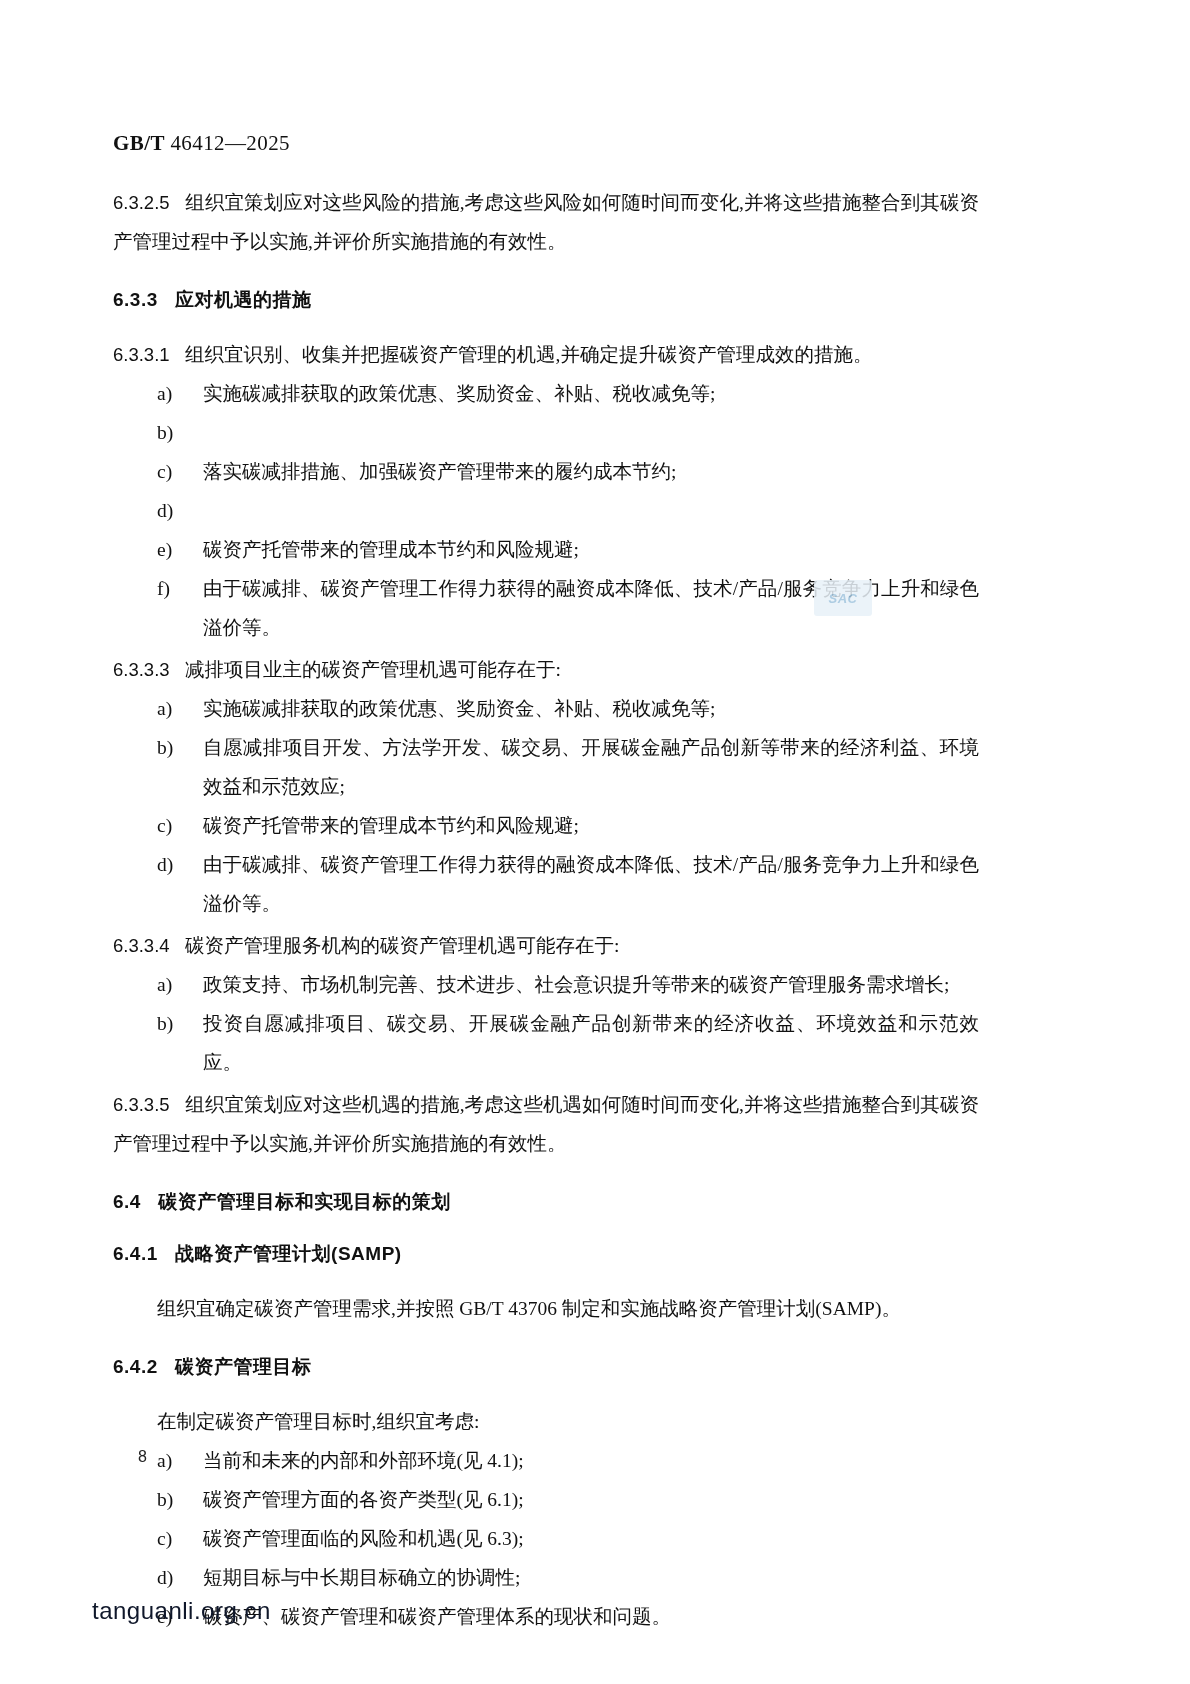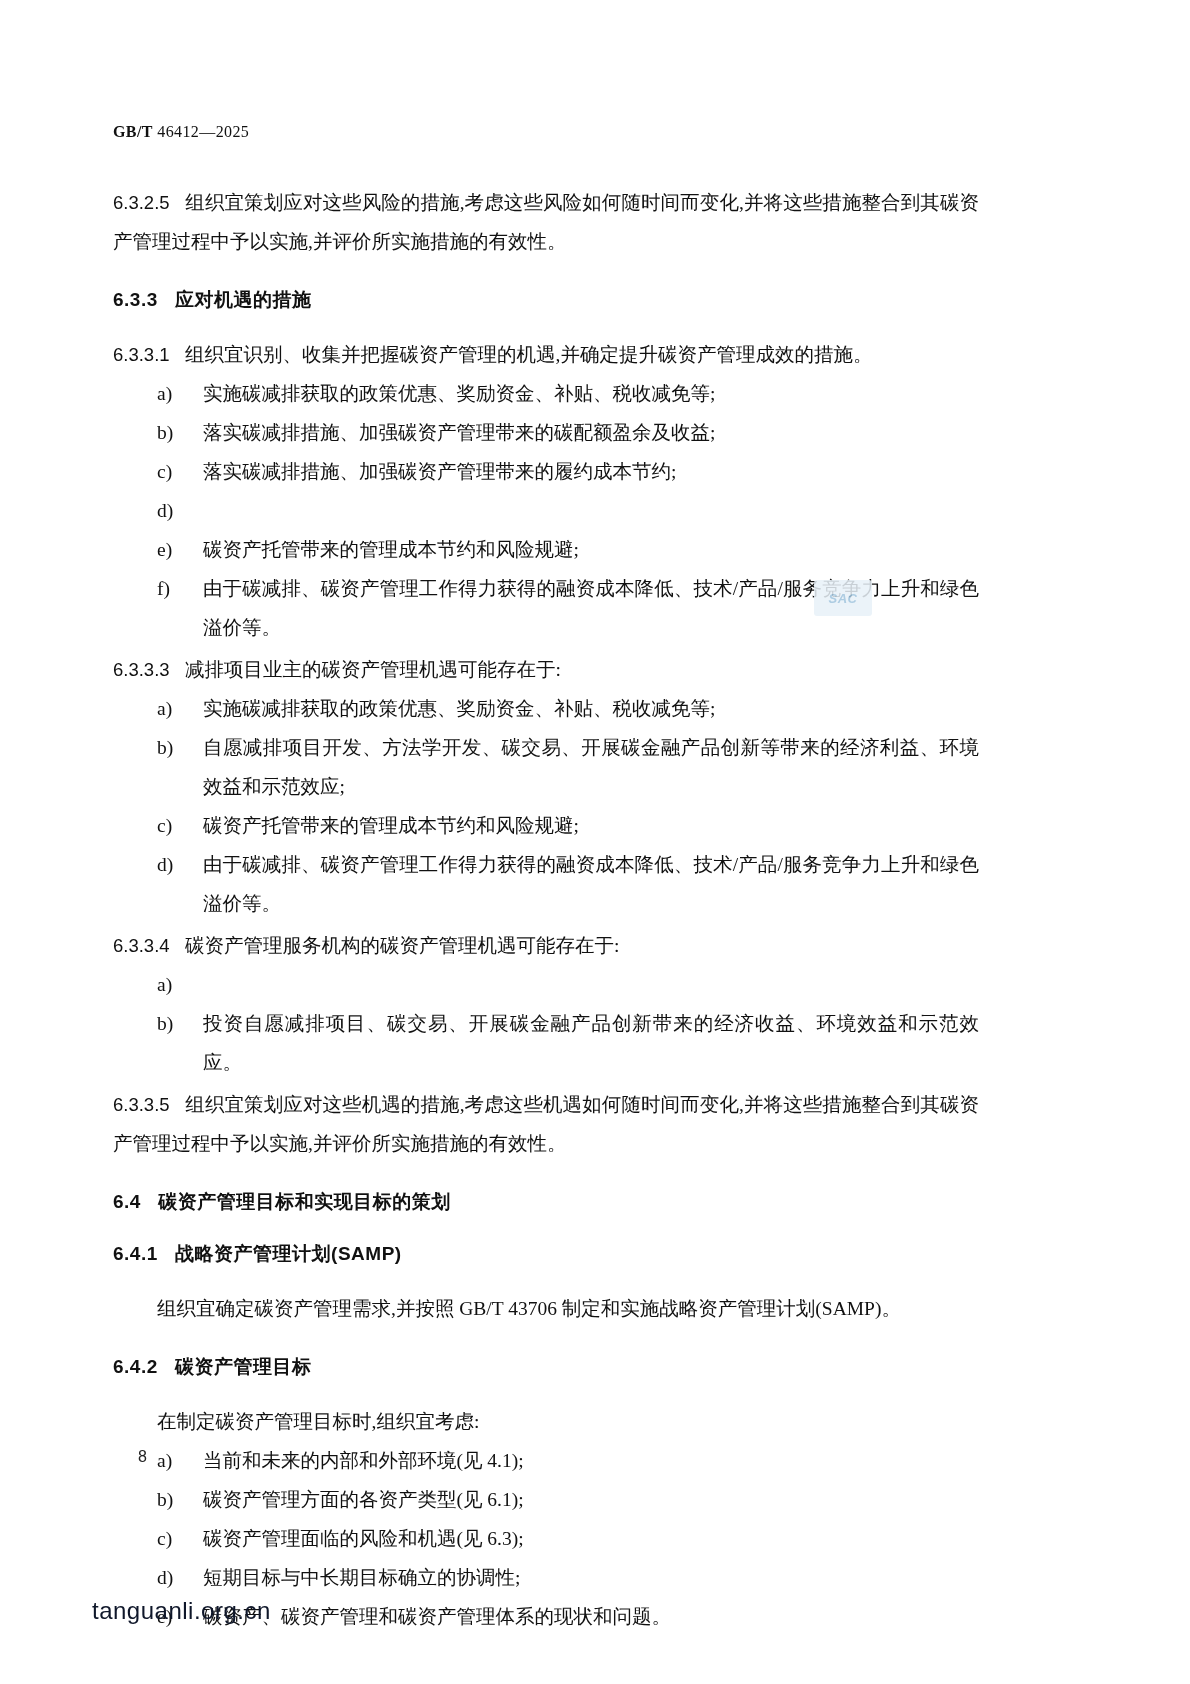--- a/index.html
+++ b/index.html
@@ -13,22 +13,22 @@
   }
   .page {
     position:absolute;
     left:0; top:0;
     width:1190px; height:1684px;
   }
 
   
   .std-header {
     position:absolute;
-    left:113px; top:123px;
-    font-size:16px;
+    left:113px; top:131px;
+    font-size:21px;
     letter-spacing:0.4px;
     text-align:center;
   }
   .std-header .code { font-weight:bold; font-family:"Liberation Serif", serif; }
   .std-header .num  { font-weight:normal; }
 
   
   .content {
     position:absolute;
     left:113px; top:180px;
@@ -139,21 +139,20 @@
   <div class="content" id="content-root">
       <div class="para clause"><span class="label">6.3.2.5</span><span>组织宜策划应对这些风险的措施,考虑这些风险如何随时间而变化,并将这些措施整合到其碳资产管理过程中予以实施,并评价所实施措施的有效性。</span></div>
       <div class="h3"><span class="n">6.3.3</span><span>应对机遇的措施</span></div>
       <div class="para clause"><span class="label">6.3.3.1</span><span>组织宜识别、收集并把握碳资产管理的机遇,并确定提升碳资产管理成效的措施。</span></div>
       <div class="item">
         <span class="mark">a)</span>
         <span class="txt">实施碳减排获取的政策优惠、奖励资金、补贴、税收减免等;</span>
       </div>
       <div class="item">
         <span class="mark">b)</span>
-        <span class="txt">落实碳减排措施、加强碳资产管理带来的碳配额盈余及收益;</span>
       </div>
       <div class="item">
         <span class="mark">c)</span>
         <span class="txt">落实碳减排措施、加强碳资产管理带来的履约成本节约;</span>
       </div>
       <div class="item">
         <span class="mark">d)</span>
       </div>
       <div class="item">
         <span class="mark">e)</span>
@@ -176,20 +175,21 @@
         <span class="mark">c)</span>
         <span class="txt">碳资产托管带来的管理成本节约和风险规避;</span>
       </div>
       <div class="item">
         <span class="mark">d)</span>
         <span class="txt">由于碳减排、碳资产管理工作得力获得的融资成本降低、技术/产品/服务竞争力上升和绿色溢价等。</span>
       </div>
       <div class="para clause"><span class="label">6.3.3.4</span><span>碳资产管理服务机构的碳资产管理机遇可能存在于:</span></div>
       <div class="item">
         <span class="mark">a)</span>
+        <span class="txt">政策支持、市场机制完善、技术进步、社会意识提升等带来的碳资产管理服务需求增长;</span>
       </div>
       <div class="item">
         <span class="mark">b)</span>
         <span class="txt">投资自愿减排项目、碳交易、开展碳金融产品创新带来的经济收益、环境效益和示范效应。</span>
       </div>
       <div class="para clause"><span class="label">6.3.3.5</span><span>组织宜策划应对这些机遇的措施,考虑这些机遇如何随时间而变化,并将这些措施整合到其碳资产管理过程中予以实施,并评价所实施措施的有效性。</span></div>
       <div class="h2"><span class="n">6.4</span><span>碳资产管理目标和实现目标的策划</span></div>
       <div class="h3"><span class="n">6.4.1</span><span>战略资产管理计划(SAMP)</span></div>
       <div class="indent-para">组织宜确定碳资产管理需求,并按照 GB/T 43706 制定和实施战略资产管理计划(SAMP)。</div>
       <div class="h3"><span class="n">6.4.2</span><span>碳资产管理目标</span></div>

